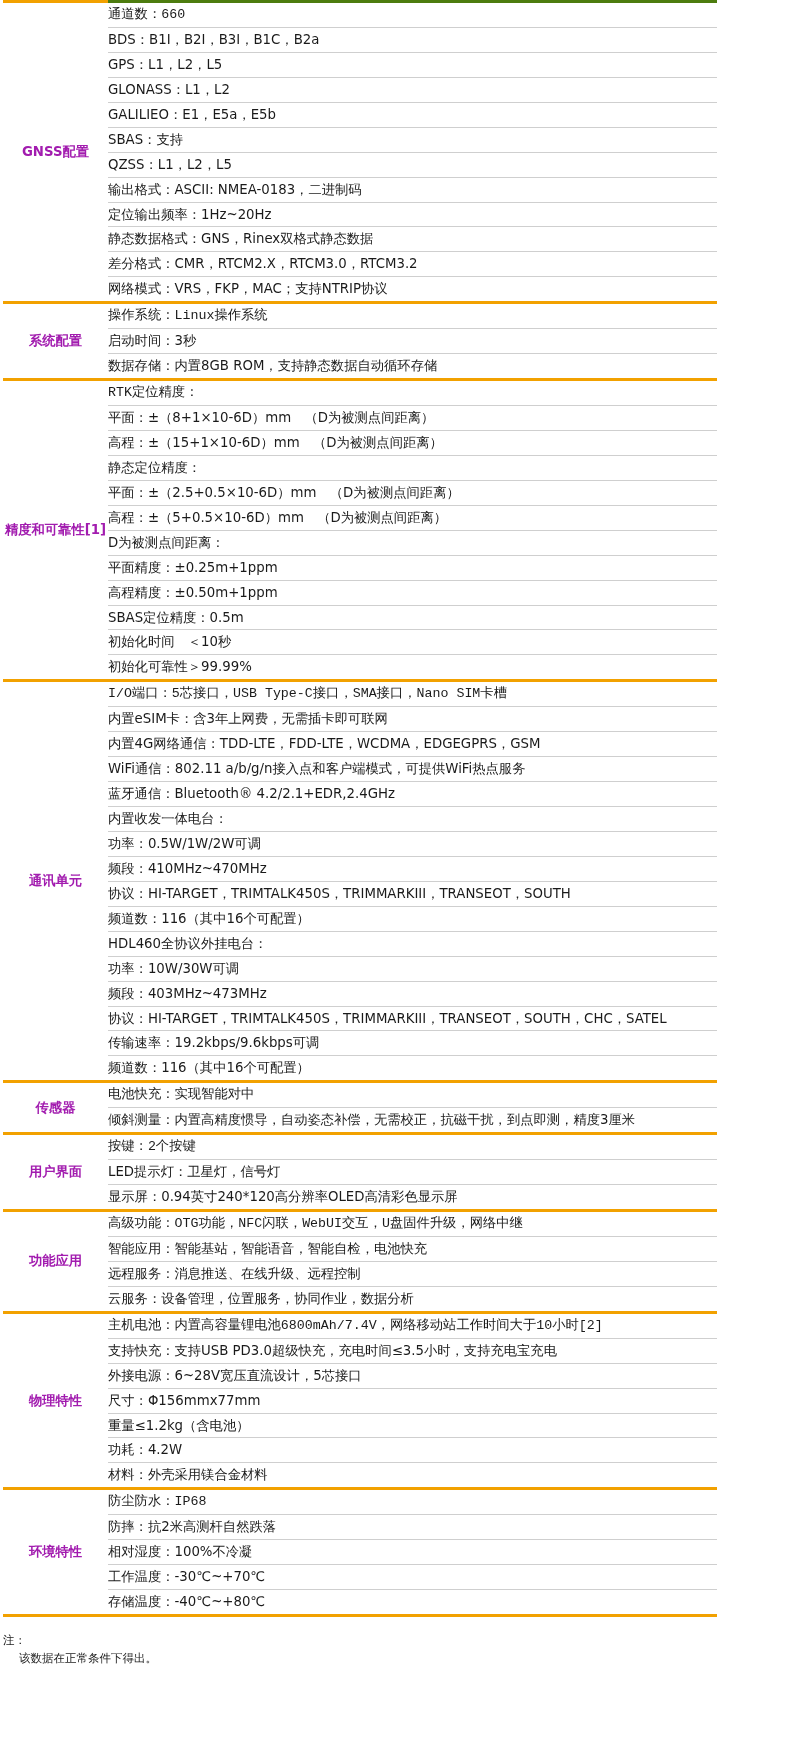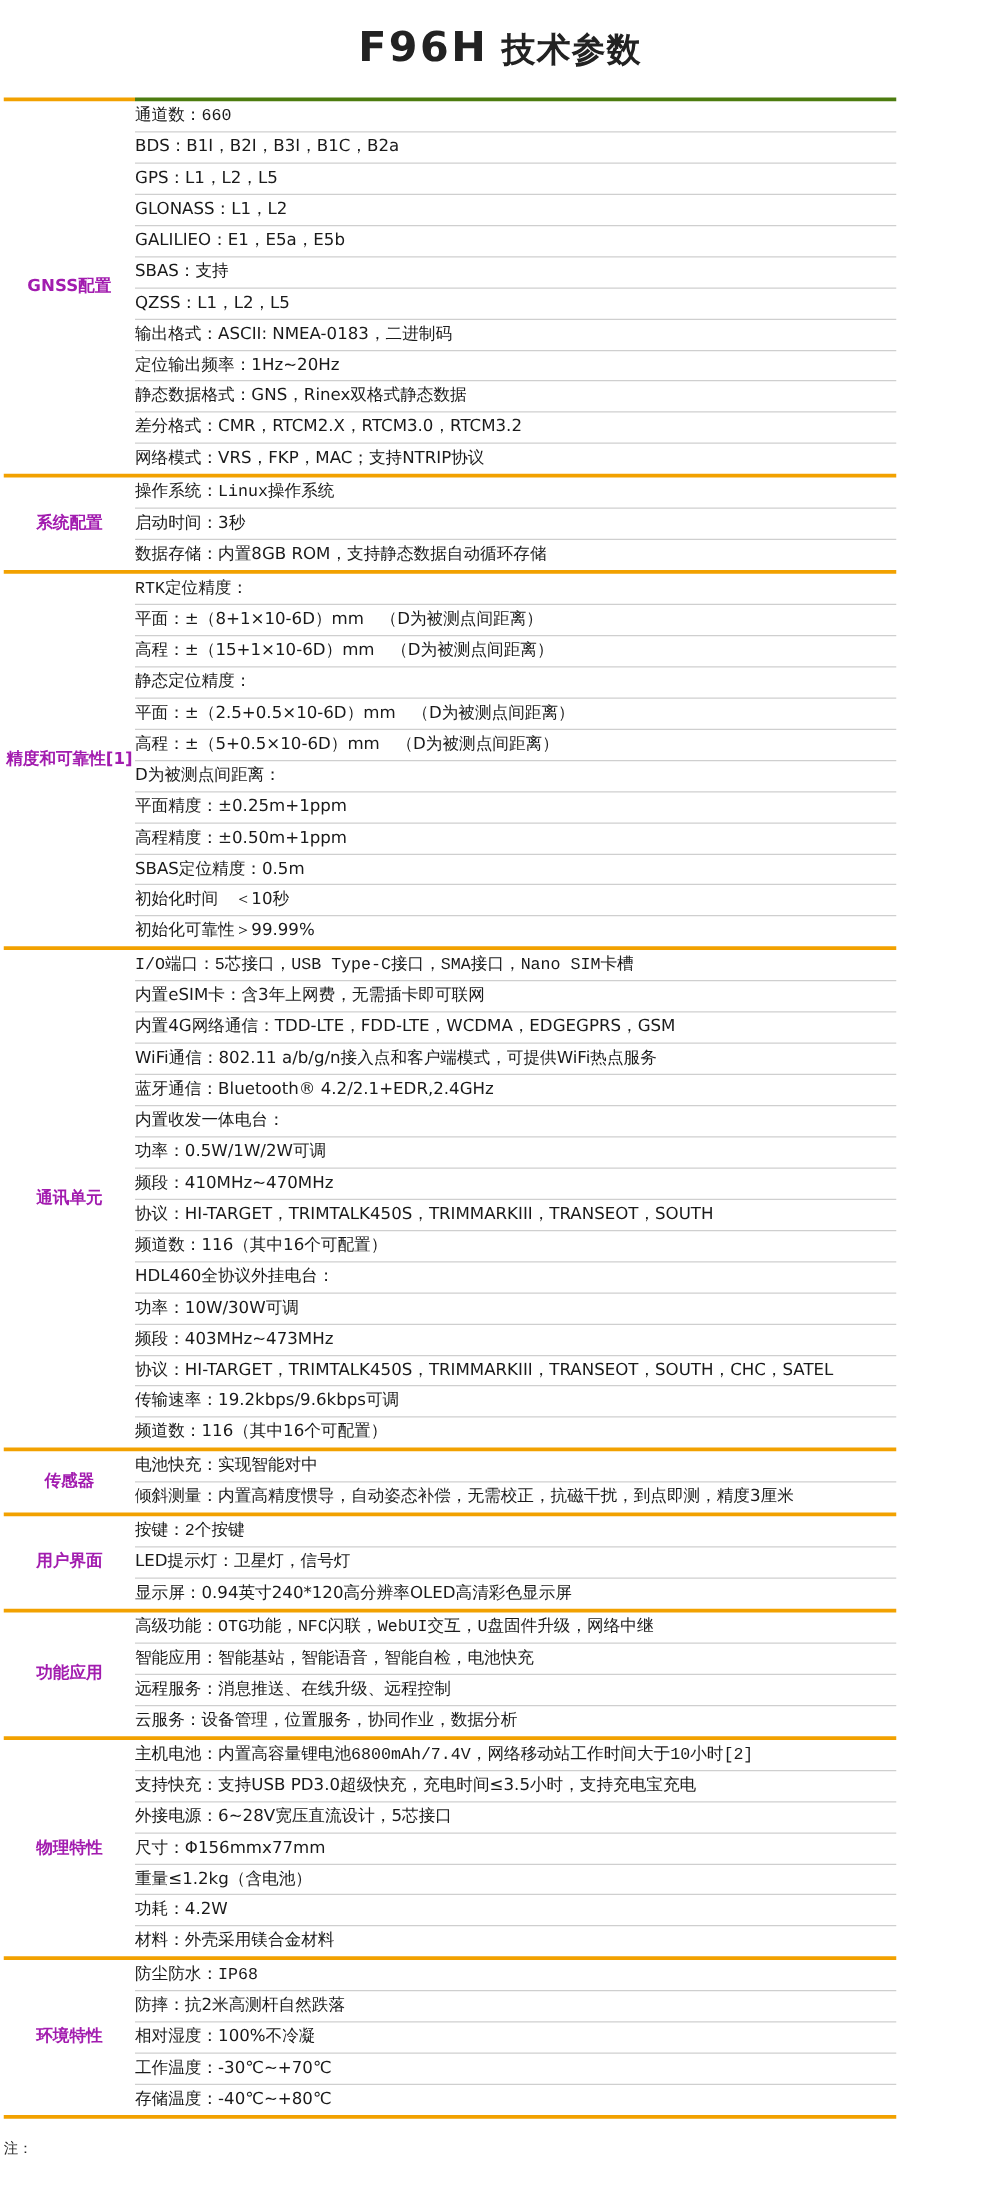--- a/index.html
+++ b/index.html
@@ -84,24 +84,20 @@
   .notes .indent {
     padding-left: 16px;
     white-space: nowrap;
   }
 </style>
 </head>
 <body>
 
 <div class="page">
 
-  <div class="title">
-    <span class="model">F96H</span>
-    <span class="sub">技术参数</span>
-  </div>
 
   <table class="spec" id="spec-table">
     <tbody id="spec-body">
         <tr class="first-of-group">
           <td class="cat" rowspan="12">GNSS配置</td>
           <td class="val">通道数：660</td>
         </tr>
         <tr>
           <td class="val">BDS：B1I，B2I，B3I，B1C，B2a</td>
         </tr>
@@ -297,16 +293,17 @@
           <td class="val">工作温度：-30℃~+70℃</td>
         </tr>
         <tr class=" last-of-group">
           <td class="val">存储温度：-40℃~+80℃</td>
         </tr>
       </tbody>
   </table>
 
   <div class="notes">
     <div class="n-line">注：</div>
+    <div class="indent">该数据在正常条件下得出。</div>
 
   </div>
 
 </div>
 
 </body></html>

